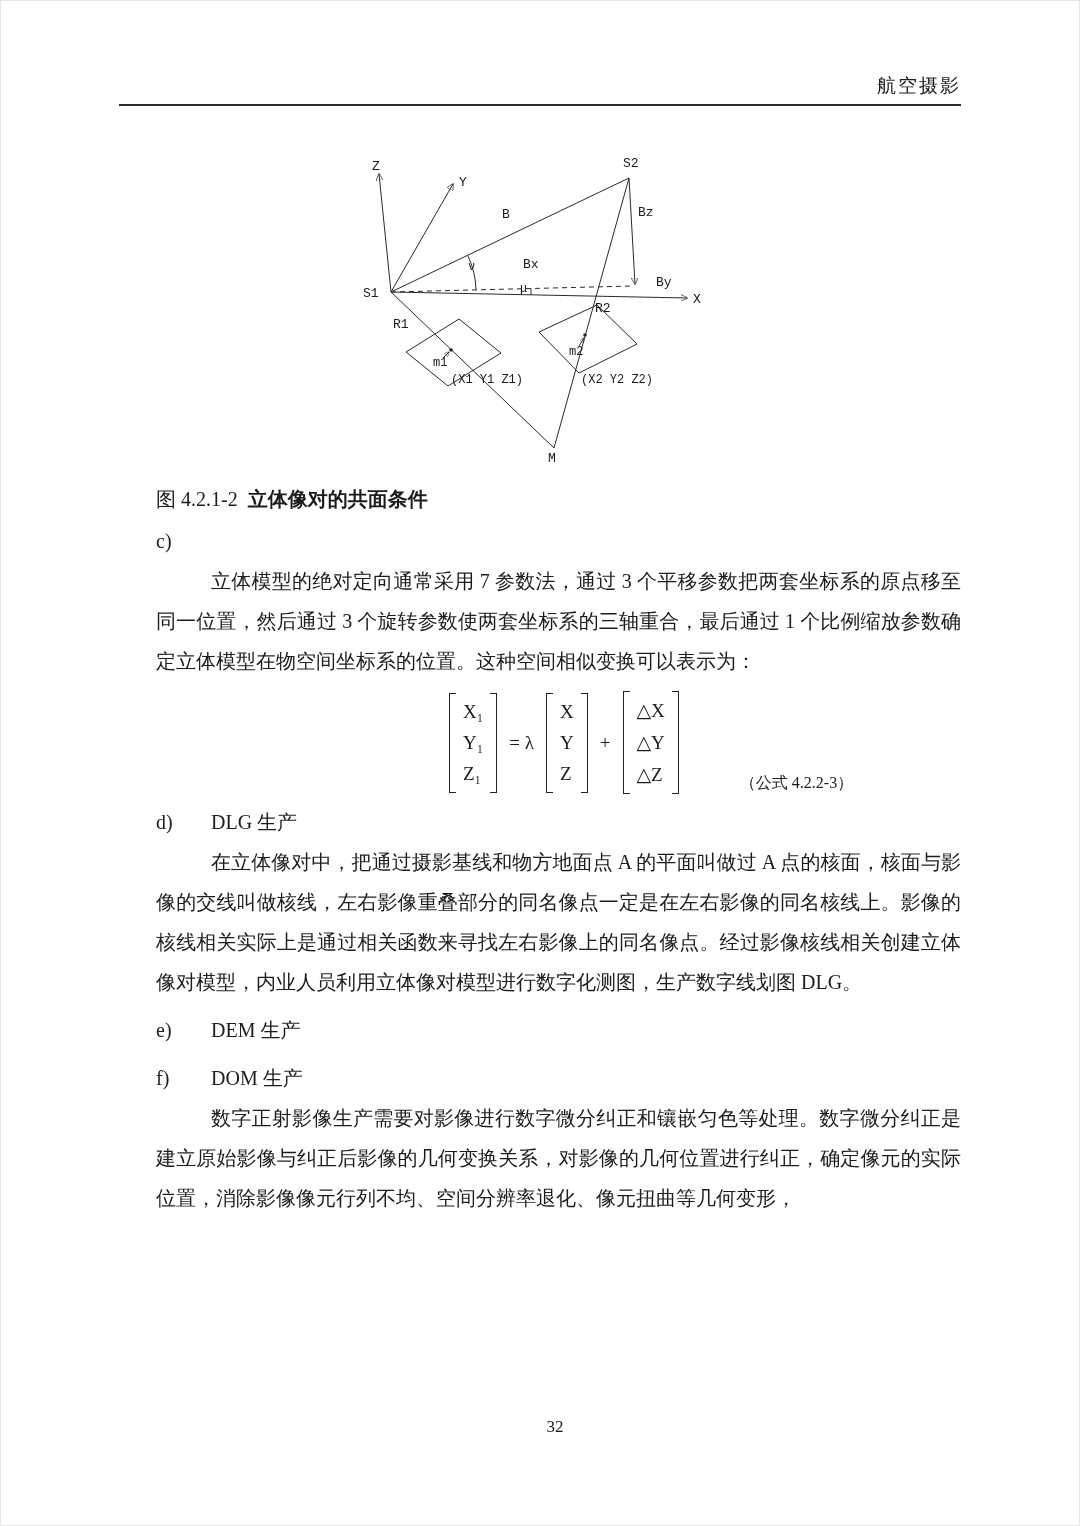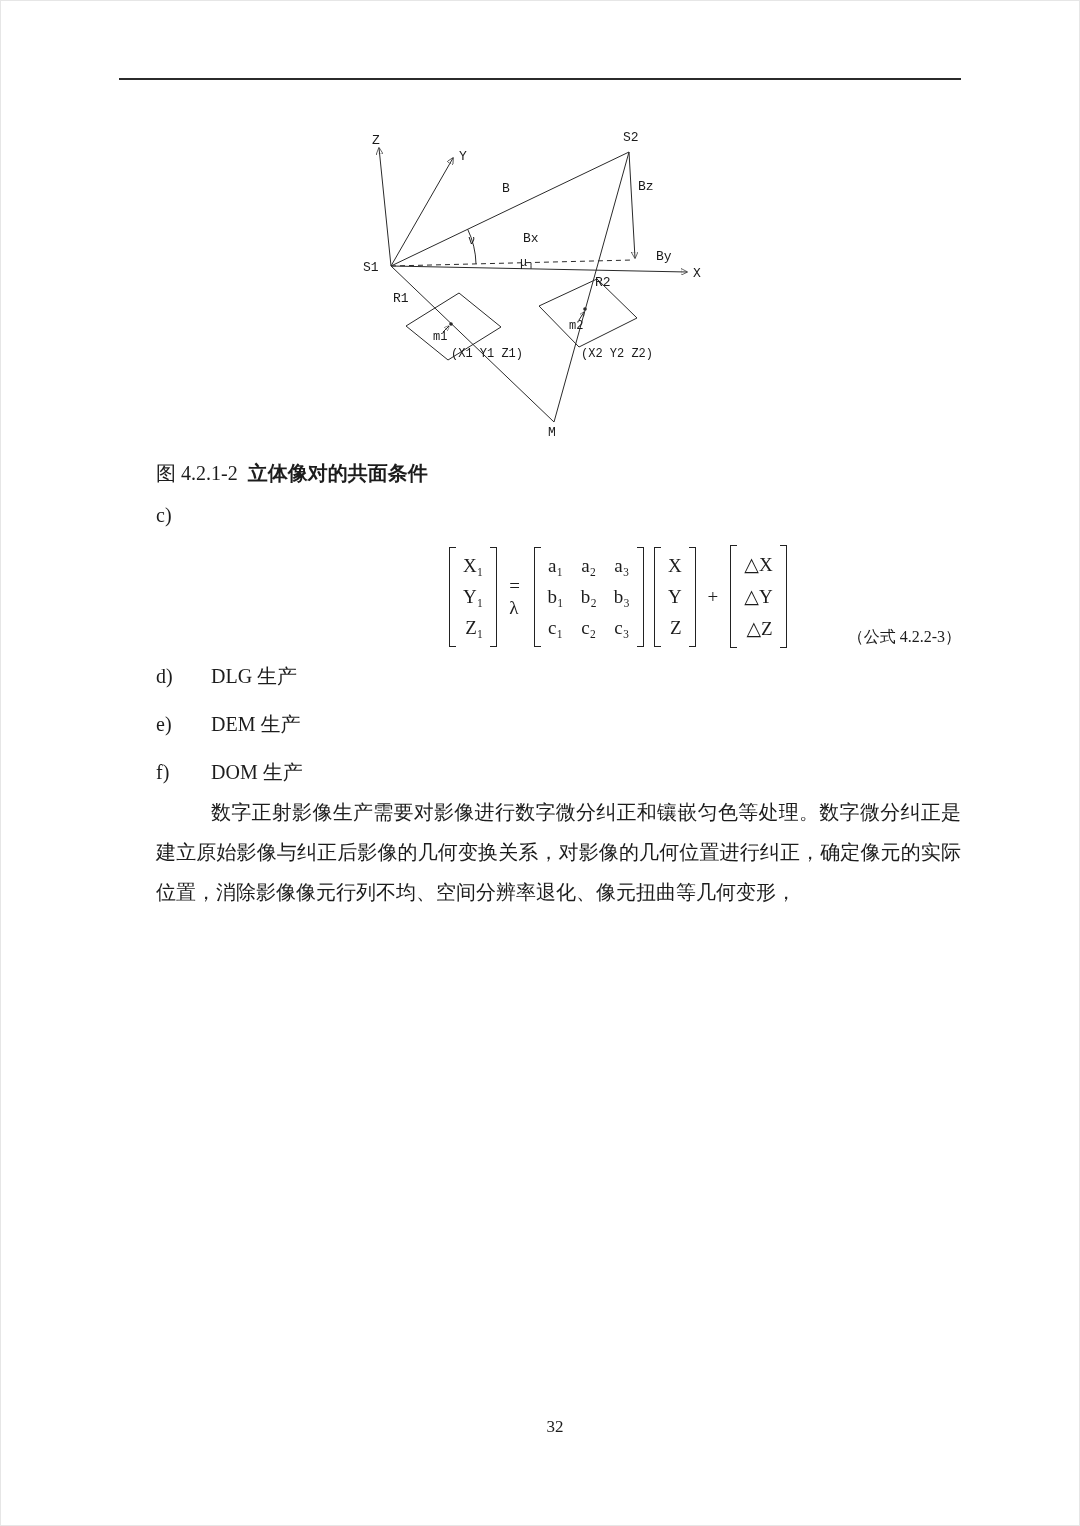--- a/index.html
+++ b/index.html
@@ -28,21 +28,21 @@
   .diagram text.small { font-size: 12px; }
   .figure-caption { font-size: 20px; margin-top: 14px; }
   .figure-caption .cap-title { font-weight: bold; margin-left: 10px; }
   .item { display: flex; font-size: 20px; line-height: 40px; margin-top: 8px; }
   .item .marker { width: 55px; flex: 0 0 55px; }
   .para { margin: 0; font-size: 20px; line-height: 40px; text-align: justify; text-indent: 2.75em; }
   .formula-block { margin: 10px 0 8px 0; }
   .formula-row { display: flex; align-items: center; margin-left: 288px; font-size: 19px; }
   .matrix {
     position: relative; padding: 8px 14px; margin: 0 5px;
-    display: flex; flex-direction: column; align-items: flex-end; gap: 9px;
+    display: flex; flex-direction: column; align-items: flex-start; gap: 9px;
   }
   .matrix::before {
     content: ""; position: absolute; left: 0; top: 0; bottom: 0; width: 6px;
     border: 1.5px solid #222; border-right: none;
   }
   .matrix::after {
     content: ""; position: absolute; right: 0; top: 0; bottom: 0; width: 6px;
     border: 1.5px solid #222; border-left: none;
   }
   .matrix-grid { display: grid; grid-template-columns: repeat(3, auto); column-gap: 17px; row-gap: 9px; text-align: center; }
@@ -51,20 +51,23 @@
   .footer-pagenum {
     position: absolute; bottom: 88px; left: 15px; width: 100%;
     text-align: center; font-size: 17px;
   }
 </style>
 </head>
 <body>
 
 <div class="page-inner">
 
+  <div class="header-row">
+    <span>航空摄影</span>
+  </div>
   <hr class="header-rule">
 
   <div class="content">
 
     <div class="figure-wrap">
       <svg class="diagram" viewBox="0 0 400 320" xmlns="http://www.w3.org/2000/svg">
         <defs>
           <marker id="arr" viewBox="0 0 10 10" refX="9" refY="5" markerWidth="7" markerHeight="7" orient="auto-start-reverse">
             <path d="M0,0 L10,5 L0,10 z" fill="#222" stroke="none"></path>
           </marker>
@@ -118,62 +121,51 @@
       </svg>
     </div>
 
     <div class="figure-caption">
       <span>图 4.2.1-2</span><span class="cap-title">立体像对的共面条件</span>
     </div>
 
     <div class="item">
       <span class="marker">c)</span>
     </div>
+    <p class="para">立体模型的绝对定向通常采用 7 参数法，通过 3 个平移参数把两套坐标系的原点移至同一位置，然后通过 3 个旋转参数使两套坐标系的三轴重合，最后通过 1 个比例缩放参数确定立体模型在物空间坐标系的位置。这种空间相似变换可以表示为：</p>
 
     <div class="formula-block">
       <div class="formula-row">
         <div class="matrix">
           <span>X₁</span>
           <span>Y₁</span>
           <span>Z₁</span>
         </div>
         <span class="op">= λ</span>
-        <div class="matrix">
-          <div class="matrix-grid">
-            <span>a₁</span>
-            <span>a₂</span>
-            <span>a₃</span>
-            <span>b₁</span>
-            <span>b₂</span>
-            <span>b₃</span>
-            <span>c₁</span>
-            <span>c₂</span>
-            <span>c₃</span>
-          </div>
-        </div>
         <div class="matrix">
           <span>X</span>
           <span>Y</span>
           <span>Z</span>
         </div>
         <span class="op">+</span>
         <div class="matrix">
           <span>△X</span>
           <span>△Y</span>
           <span>△Z</span>
         </div>
         <span class="eq-label">（公式 4.2.2-3）</span>
       </div>
     </div>
 
 
     <div class="item">
       <span class="marker">d)</span>
       <span>DLG 生产</span>
     </div>
+    <p class="para">在立体像对中，把通过摄影基线和物方地面点 A 的平面叫做过 A 点的核面，核面与影像的交线叫做核线，左右影像重叠部分的同名像点一定是在左右影像的同名核线上。影像的核线相关实际上是通过相关函数来寻找左右影像上的同名像点。经过影像核线相关创建立体像对模型，内业人员利用立体像对模型进行数字化测图，生产数字线划图 DLG。</p>
 
     <div class="item">
       <span class="marker">e)</span>
       <span>DEM 生产</span>
     </div>
 
     <div class="item">
       <span class="marker">f)</span>
       <span>DOM 生产</span>
     </div>

